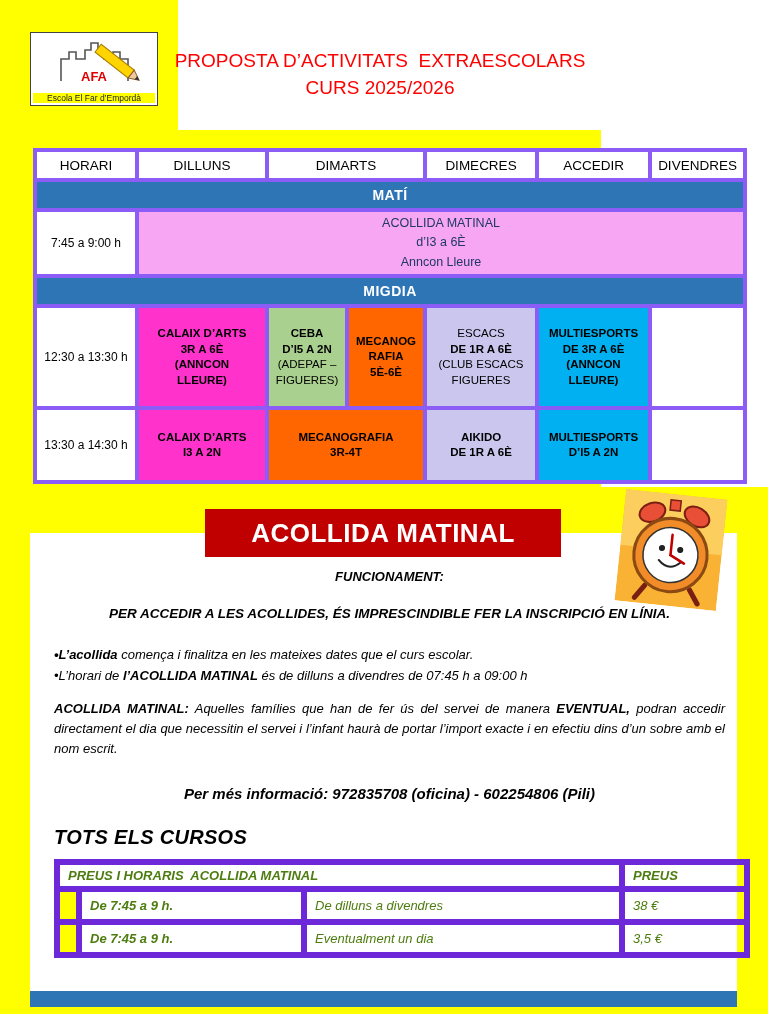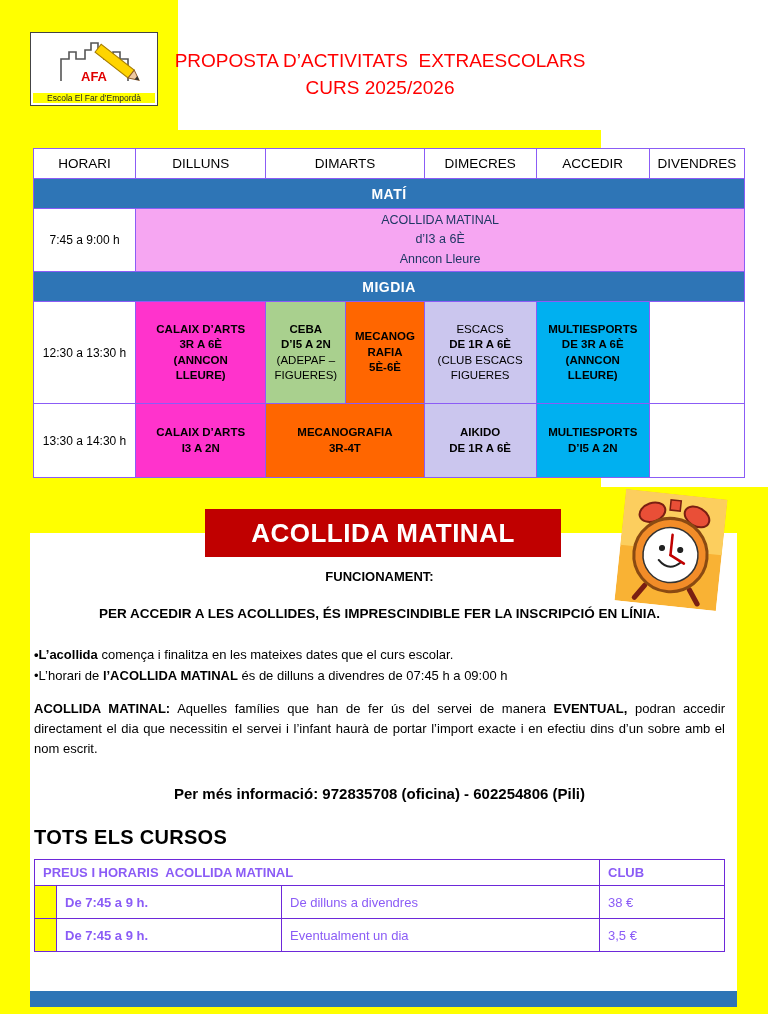--- a/index.html
+++ b/index.html
@@ -19,53 +19,53 @@
 
   .page-title { position:absolute; left:160px; top:47px; width:440px; z-index:5; text-align:center; color:#FF0000; font-weight:normal; font-size:19px; line-height:27px; white-space:pre-wrap; }
 
   .anncon-logo { position:absolute; left:608px; top:38px; width:150px; z-index:5; }
   .anncon-row { display:flex; align-items:center; gap:3px; }
   .anncon-name { font-family:"DejaVu Sans", sans-serif; font-size:22px; font-weight:bold; letter-spacing:1px; color:#1a1a1a; }
   .anncon-sub { display:block; margin-left:58px; font-size:9.5px; letter-spacing:4px; color:#1a1a1a; }
 
   
   table.schedule { position:absolute; left:33px; top:148px; width:712px; border-collapse:collapse; table-layout:fixed; z-index:4; background:transparent; }
-  .schedule th, .schedule td { border:1px solid #8b5cf6; text-align:center; vertical-align:middle; padding:2px; }
+  .schedule th, .schedule td { border:4px solid #8b5cf6; text-align:center; vertical-align:middle; padding:2px; }
   .schedule th { background:#fff; font-weight:normal; font-size:13.5px; height:30px; color:#000; }
   .schedule td.section { background:#2E75B6; color:#fff; font-weight:bold; font-size:14px; height:30px; letter-spacing:.5px; }
   .schedule td.time { background:#fff; font-size:12px; color:#000; }
   .schedule td.empty { background:#fff; }
   .c-pink { background:#F6A6F2; color:#1F3864; font-size:12.5px; line-height:1.55; }
   .c-magenta { background:#FF33CC; }
   .c-green { background:#A9D08E; }
   .c-orange { background:#FF6600;margin-top:23px; }
   .c-lavender { background:#CBC6EE; }
   .c-cyan { background:#00B0F0; }
   .activity { font-size:11.5px; line-height:1.35; color:#000; }
   .b { font-weight:bold; }
   .pl { white-space:pre-line; }
 
   
   .panel { position:absolute; left:30px; top:533px; width:707px; height:474px; background:#fff; z-index:2; }
-  .panel-content { padding:36px 12px 0 4px; color:#000; }
+  .panel-content { padding:36px 12px 0 24px; color:#000;font-style:italic; }
 
   .banner { position:absolute; left:205px; top:509px; width:356px; height:48px; background:#C00000; z-index:6;
             color:#fff; font-weight:bold; font-size:26px; text-align:center; line-height:48px; letter-spacing:.5px; }
 
   .clock-img { position:absolute; left:620px; top:494px; width:102px; height:112px; transform:rotate(6deg); z-index:6; }
 
   .funcionament { text-align:center; font-weight:bold; font-size:13px; margin-bottom:22px; }
   .requirement { text-align:center; font-weight:bold; font-size:13.5px; margin-bottom:24px; }
   .bullets { font-size:13px; line-height:1.6; }
   .para { margin-top:12px; font-size:13px; line-height:1.55; text-align:justify; }
   .info { margin-top:26px; text-align:center; font-weight:bold; font-size:15px; }
   .tots { margin-top:24px; font-size:20px; font-weight:bold; letter-spacing:.3px; }
 
   table.prices { margin:10px 0 0 0; width:690px; border-collapse:collapse; table-layout:fixed; font-size:13px; }
-  .prices th, .prices td { border:1px solid #6d28d9; padding:3px 8px; text-align:left; vertical-align:middle; color:#8b5cf6; }
+  .prices th, .prices td { border:6px solid #6d28d9; padding:3px 8px; text-align:left; vertical-align:middle; color:#4d7c0f; }
   .prices th { font-weight:bold; height:26px; }
   .prices td { height:33px; }
   .prices td.marker { background:#FFFF00; padding:0; }
 
   .blue-strip { position:absolute; left:0; bottom:0; width:100%; height:16px; background:#2E75B6; }
 </style>
 </head>
 <body>
 
 <div class="page">
@@ -199,21 +199,21 @@
       <table class="prices">
         <colgroup>
           <col style="width:22px">
             <col style="width:225px">
             <col style="width:318px">
             <col style="width:125px">
         </colgroup>
         <tbody>
             <tr>
           <th colspan="3" style="white-space:pre-wrap">PREUS I HORARIS  ACOLLIDA MATINAL</th>
-          <th>CLUB</th>
+          <th>PREUS</th>
         </tr>
         <tr>
           <td class="marker"></td>
           <td class="b">De 7:45 a 9 h.</td>
           <td>De dilluns a divendres</td>
           <td>38 €</td>
         </tr>
         <tr>
           <td class="marker"></td>
           <td class="b">De 7:45 a 9 h.</td>

